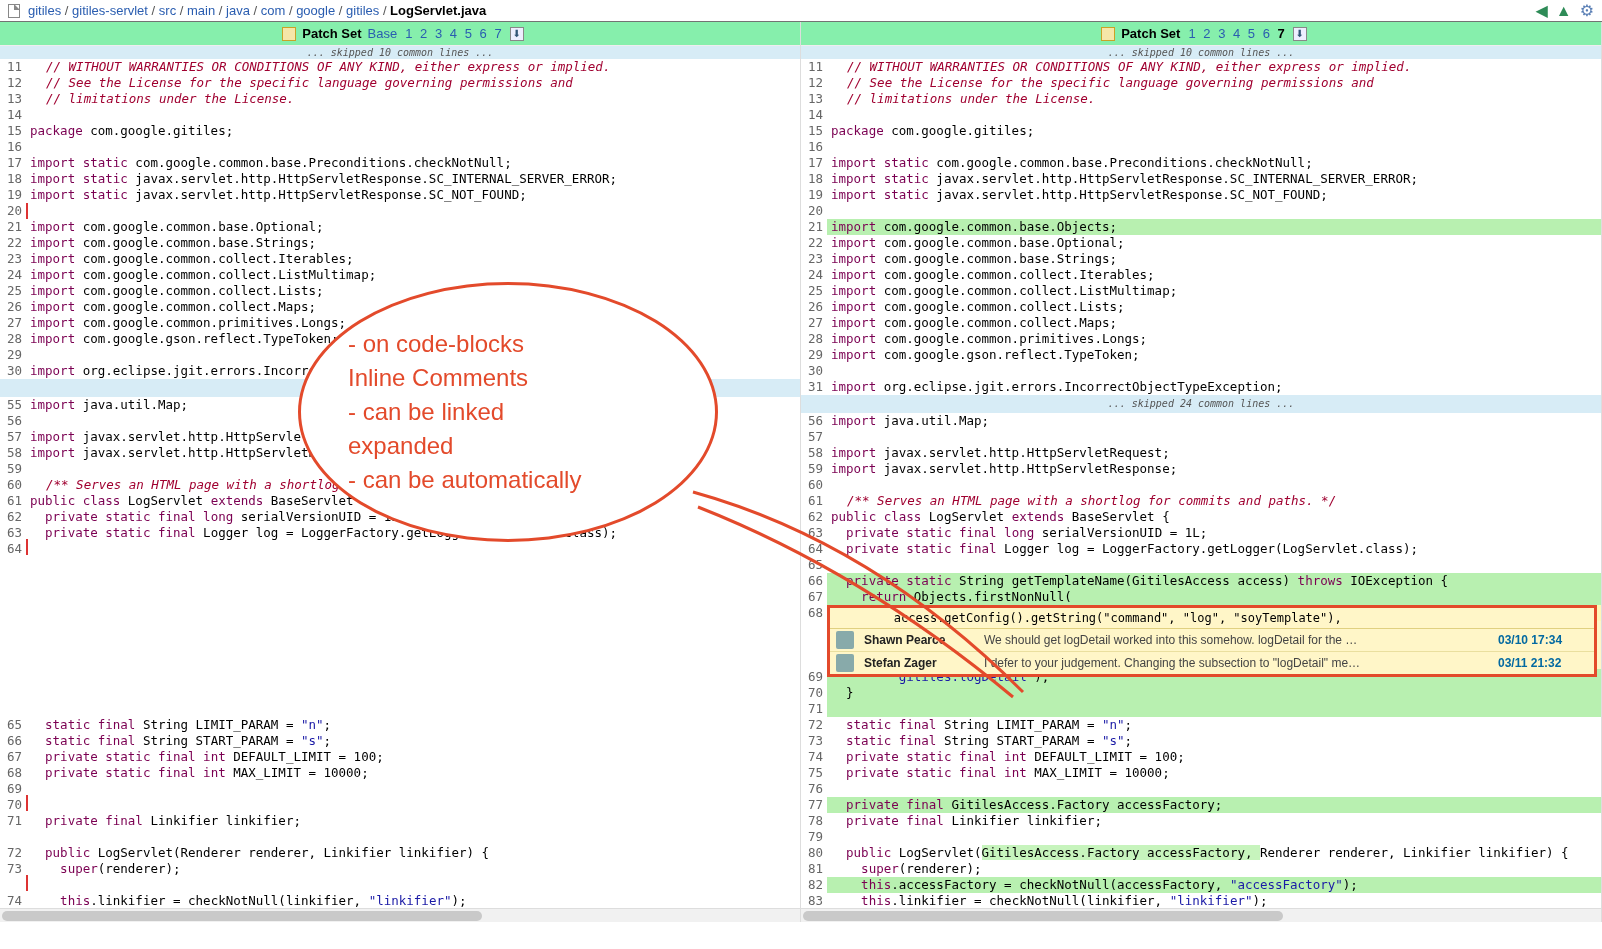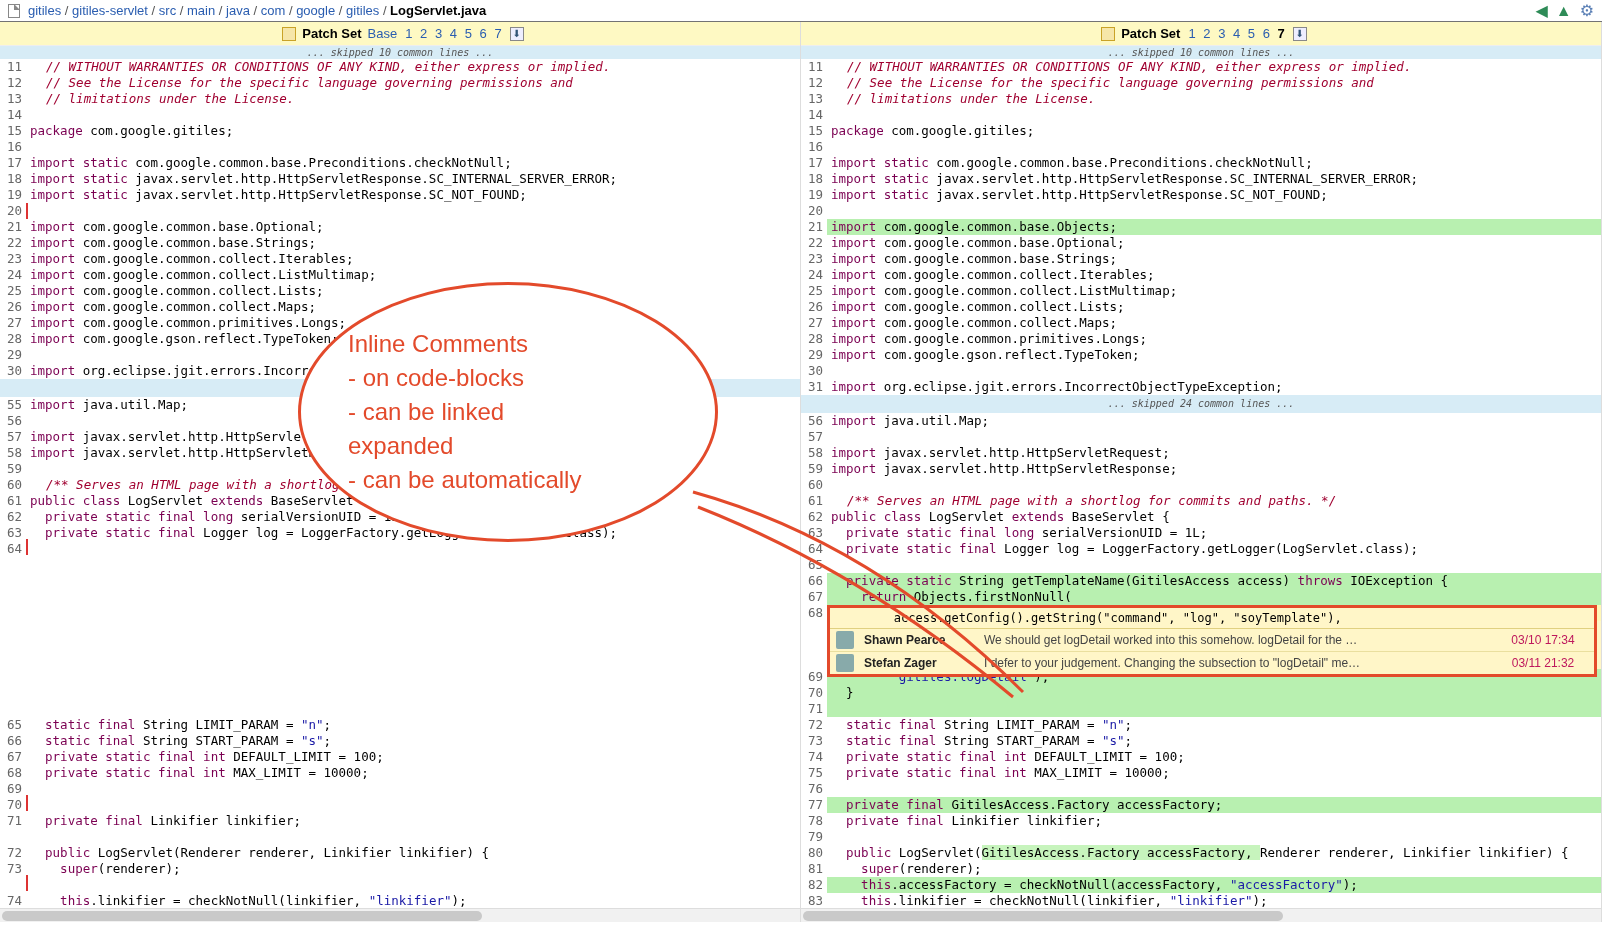--- a/index.html
+++ b/index.html
@@ -38,21 +38,21 @@
     width: 50%;
     display: flex;
     flex-direction: column;
     border-right: 1px solid #ddd;
     position: relative;
   }
   .patchset-header {
     text-align: center;
     font-size: 13px;
     padding: 4px 0;
-    background: #fef9c3;
+    background: #86efac;
     border-bottom: 1px solid #eee;
     display:flex;
     align-items:center;
     justify-content:center;
     gap:6px;
   }
   .patchset-header b { font-weight: bold; }
   .patchset-header .base { color: #2a5db0; }
   .patchset-header .nums span { color: #2a5db0; cursor: pointer; padding: 0 2px; }
   .patchset-header .nums span.sel { color: #000; font-weight: bold; }
@@ -136,21 +136,21 @@
     gap: 10px;
     border-bottom: 1px solid #eadf9f;
   }
   .comment-row:last-child { border-bottom: none; }
   .avatar {
     width: 18px; height: 18px; background: #8aa; border-radius: 2px;
     flex-shrink: 0;
   }
   .author { font-weight: bold; width: 110px; color: #222; }
   .msg { flex: 1; color: #444; overflow: hidden; text-overflow: ellipsis; white-space: nowrap; }
-  .ts { color: #be185d; font-weight: normal; width: 90px; text-align: center; }
+  .ts { color: #0369a1; font-weight: bold; width: 90px; text-align: left; }
 
   
   .callout {
     position: absolute;
     top: 260px;
     left: 298px;
     width: 420px;
     height: 260px;
     z-index: 20;
     pointer-events: none;
@@ -565,22 +565,22 @@
       <div class="ts">03/11 21:32</div>
     </div></div></div>
     <div class="scroll-track">
         <div class="scroll-thumb"></div>
       </div>
   </div>
 
   <div class="callout">
     <div class="callout-ellipse"></div>
     <div class="callout-text">
+      <div>- on code-blocks</div>
       <div>Inline Comments</div>
-      <div>- on code-blocks</div>
       <div>- can be linked</div>
       <div>  expanded</div>
       <div>- can be automatically</div>
     </div>
     <div class="callout-tail">
       <svg width="360" height="220">
         <path d="M 0 10 Q 180 60 330 210" stroke="#e34a2b" stroke-width="3" fill="none"></path>
         <path d="M 5 25 Q 170 90 320 215" stroke="#e34a2b" stroke-width="3" fill="none"></path>
       </svg>
     </div>

